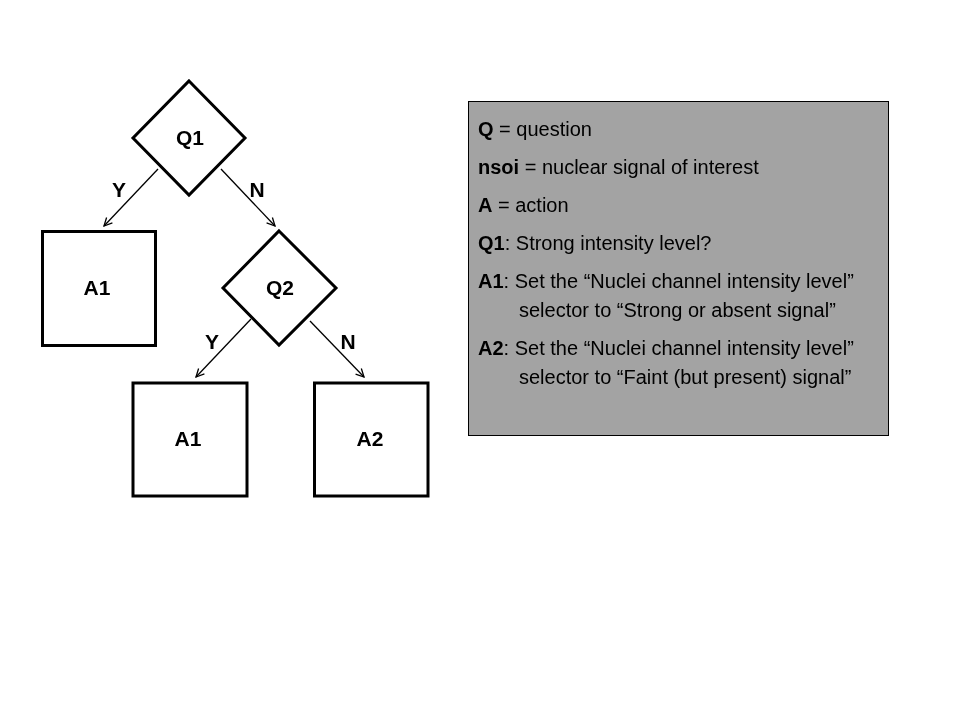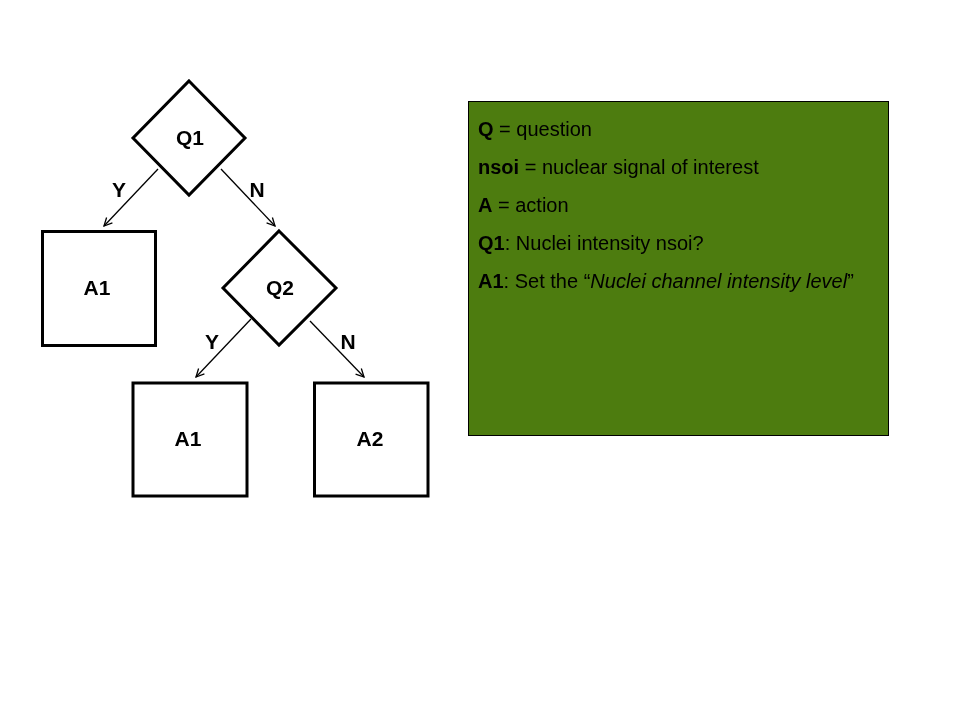--- a/index.html
+++ b/index.html
@@ -46,37 +46,37 @@
   }
   .legend-box {
     position: absolute;
     left: 468px;
     top: 101px;
     width: 421px;
     height: 335px;
     box-sizing: border-box;
     border: 1.5px solid #000000;
     padding: 13px 4px 0 9px;
-    background: #4d7c0f;
+    background: #a3a3a3;
   }
   .lg-row {
     font-size: 20px;
     line-height: 29px;
     margin-bottom: 9px;
     white-space: nowrap;
   }
   .lg-line {
     line-height: 29px;
     white-space: nowrap;
   }
   .lg-line.indent {
     padding-left: 41px;
   }
   .b { font-weight: bold; }
-  .i { font-style: italic; }
+  .i { }
 </style>
 </head>
 <body>
 
 <svg id="flow-svg" width="960" height="720" viewBox="0 0 960 720">
   <defs>
     <marker id="arrowhead" markerWidth="14" markerHeight="14" refX="9" refY="5" orient="auto" markerUnits="userSpaceOnUse">
       <path d="M1,1 L9,5 L1,9" fill="none" stroke="#000000" stroke-width="1.3"></path>
     </marker>
   </defs>
@@ -105,21 +105,26 @@
 </svg>
 
 <div class="legend-box">
 
   <div class="lg-row"><span class="b">Q</span><span> = </span><span>question</span></div>
 
   <div class="lg-row"><span class="b">nsoi</span><span> = </span><span>nuclear signal of interest</span></div>
 
   <div class="lg-row"><span class="b">A</span><span> = </span><span>action</span></div>
 
-  <div class="lg-row"><span class="b">Q1</span><span>: </span><span>Nuclei intensity nsoi?</span></div>
+  <div class="lg-row"><span class="b">Q1</span><span>: </span><span>Strong intensity level?</span></div>
 
 
   <div class="lg-row">
     <div class="lg-line"><span class="b">A1</span><span>: </span><span>Set the “</span><span class="i">Nuclei channel intensity level</span><span>”</span></div>
+    <div class="lg-line indent"><span>selector to “</span><span class="i">Strong or absent signal</span><span>”</span></div>
   </div>
 
+  <div class="lg-row">
+    <div class="lg-line"><span class="b">A2</span><span>: </span><span>Set the “</span><span class="i">Nuclei channel intensity level</span><span>”</span></div>
+    <div class="lg-line indent"><span>selector to “</span><span class="i">Faint (but present) signal</span><span>”</span></div>
+  </div>
 
 </div>
 
 </body></html>

